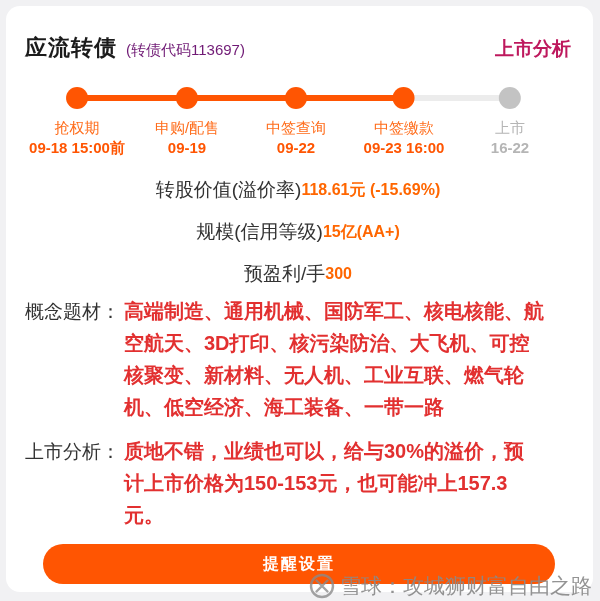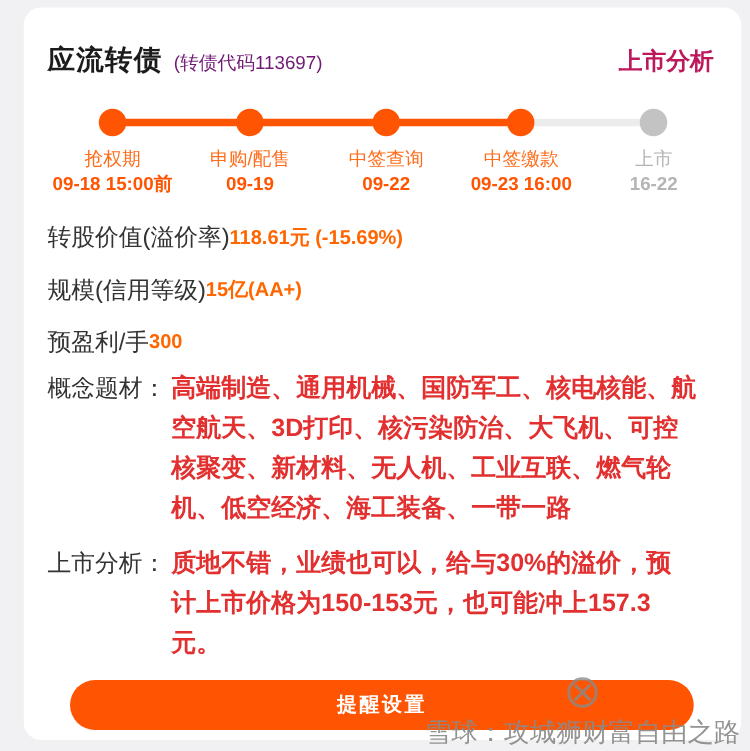--- a/index.html
+++ b/index.html
@@ -3,21 +3,21 @@
 <meta charset="utf-8">
 <style>
   html,body{margin:0;padding:0;}
   body{
     width:600px;height:601px;position:relative;overflow:hidden;
     background:#f1f1f3;
     font-family:"Liberation Sans","DejaVu Sans",sans-serif;
   }
   .card{
     position:absolute;left:6px;top:6px;right:7px;bottom:9px;
-    background:#ffffff;border-radius:14px;margin-left:13px;
+    background:#ffffff;border-radius:14px;
   }
   
   .header{display:flex;justify-content:space-between;align-items:baseline;
     padding:27px 22px 0 19px;}
   .title-wrap{display:flex;align-items:baseline;gap:9px;}
   .title{font-size:22px;font-weight:bold;color:#1b1b1b;letter-spacing:1px;}
   .subtitle{font-size:15px;color:#701a75;}
   .header-link{font-size:19px;font-weight:bold;color:#be185d;cursor:pointer;}
   
   .timeline{position:relative;height:70px;margin-top:22px;}
@@ -27,39 +27,39 @@
   .node{position:absolute;top:0;transform:translateX(-50%);text-align:center;white-space:nowrap;}
   .dot{width:22px;height:22px;border-radius:50%;background:#ff5502;margin:2px auto 0 auto;}
   .node-name{margin-top:9px;font-size:15px;color:#ff6c1a;line-height:20px;}
   .node-date{font-size:15px;font-weight:bold;color:#ff5502;line-height:20px;}
   .node.pending .dot{background:#c3c3c3;}
   .node.pending .node-name,.node.pending .node-date{color:#b5b5b5;font-weight:normal;}
   .node.pending .node-date{font-weight:bold;color:#b5b5b5;}
   .n1{left:71px}.n2{left:181px}.n3{left:290px}.n4{left:398px}.n5{left:504px}
   
   .rows{margin-top:14px;}
-  .row{display:flex;justify-content:flex-start;align-items:center;
+  .row{display:flex;justify-content:center;align-items:center;
     height:42px;padding:0 22px 0 19px;}
   .row-label{font-size:19px;color:#333333;}
   .row-value{font-size:16px;font-weight:bold;color:#ff6600;}
   
   .section{display:flex;padding:0 26px 0 19px;}
   .section+.section{margin-top:12px;}
   .section-label{flex:none;width:99px;font-size:19px;color:#333333;line-height:32px;padding-top:1px;}
   .section-text{flex:1;font-size:20px;font-weight:bold;color:#e23030;line-height:32px;
     max-width:420px;}
   
   .cta{margin:13px 38px 0 37px;height:40px;border-radius:21px;border:none;
     background:#ff5502;color:#ffffff;font-size:16px;font-weight:bold;letter-spacing:2px;
     display:flex;align-items:center;justify-content:center;width:calc(100% - 75px);
     cursor:pointer;font-family:inherit;}
   
   .watermark{position:absolute;right:8px;bottom:1px;z-index:5;
     display:flex;align-items:center;gap:5px;
-    color:rgba(138,138,138,0.92);font-size:21px;white-space:nowrap;flex-direction:column;}
+    color:rgba(138,138,138,0.92);font-size:21px;white-space:nowrap;}
   .wm-icon{width:26px;height:26px;flex:none;opacity:0.85;}
 </style>
 </head>
 <body>
 
 <div class="card">
 
   <div class="header">
     <div class="title-wrap">
       <span class="title">应流转债</span>

